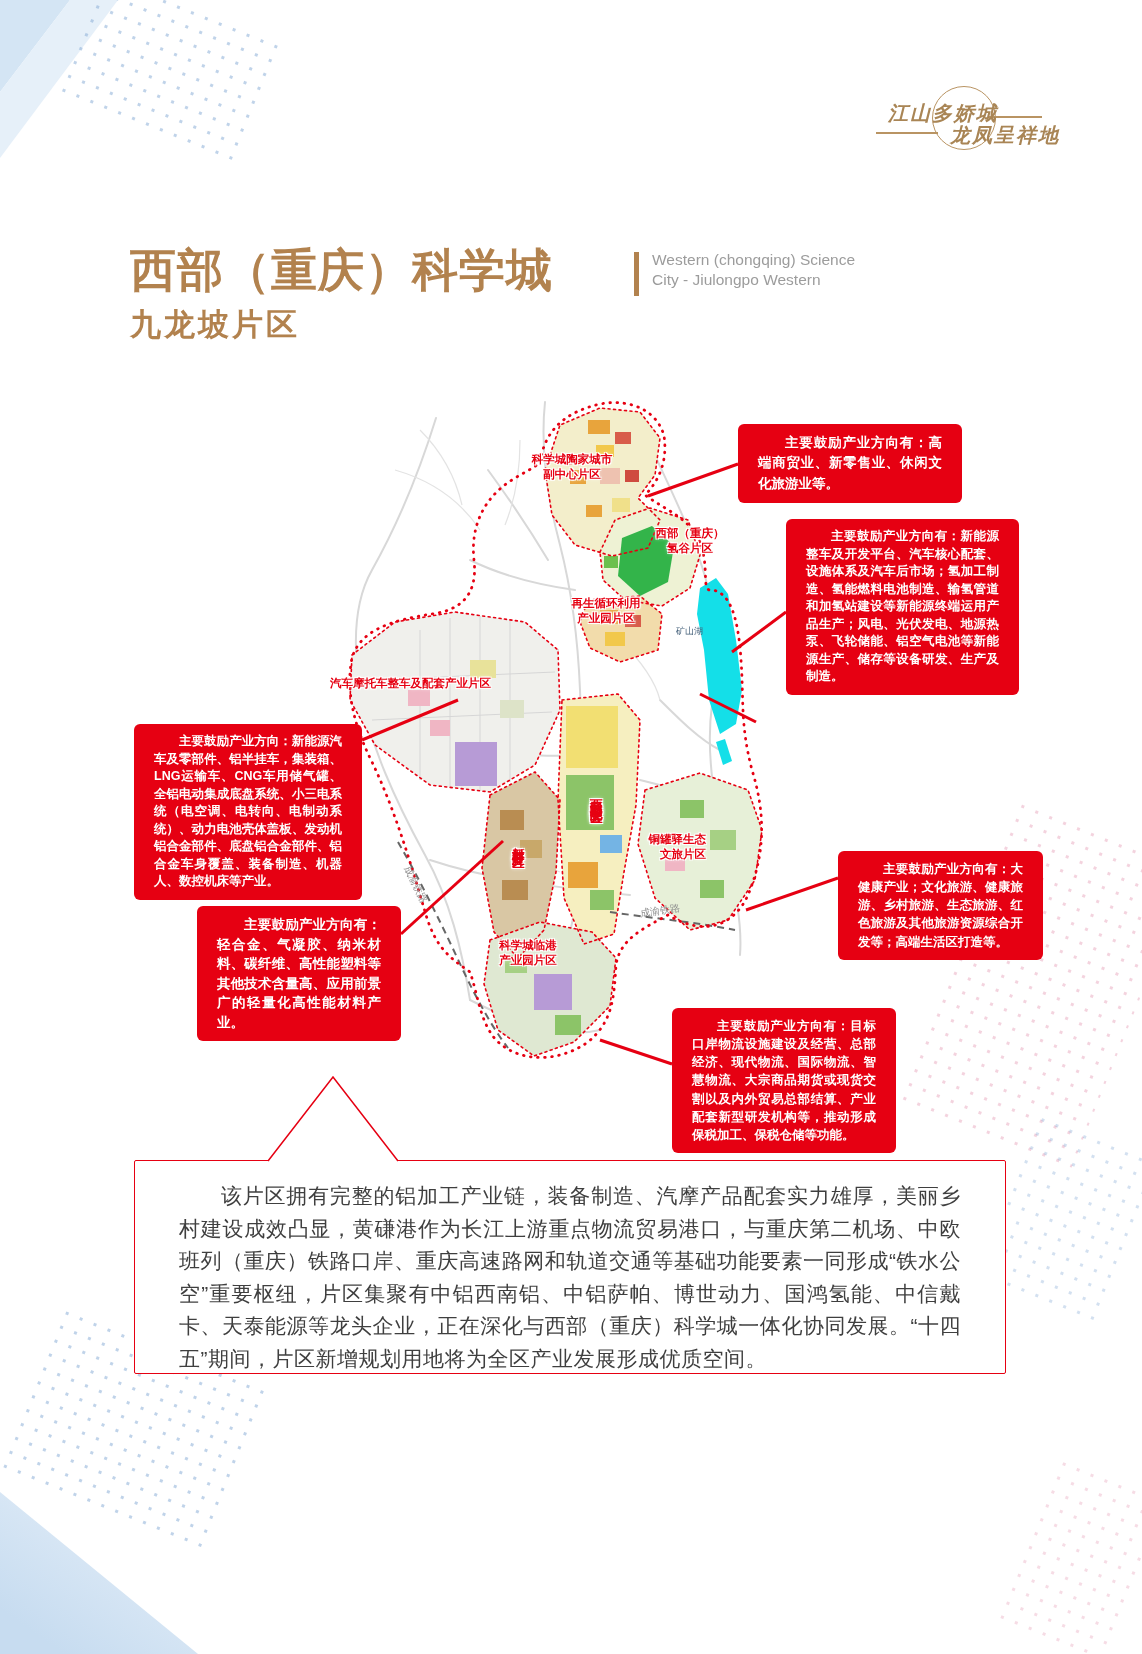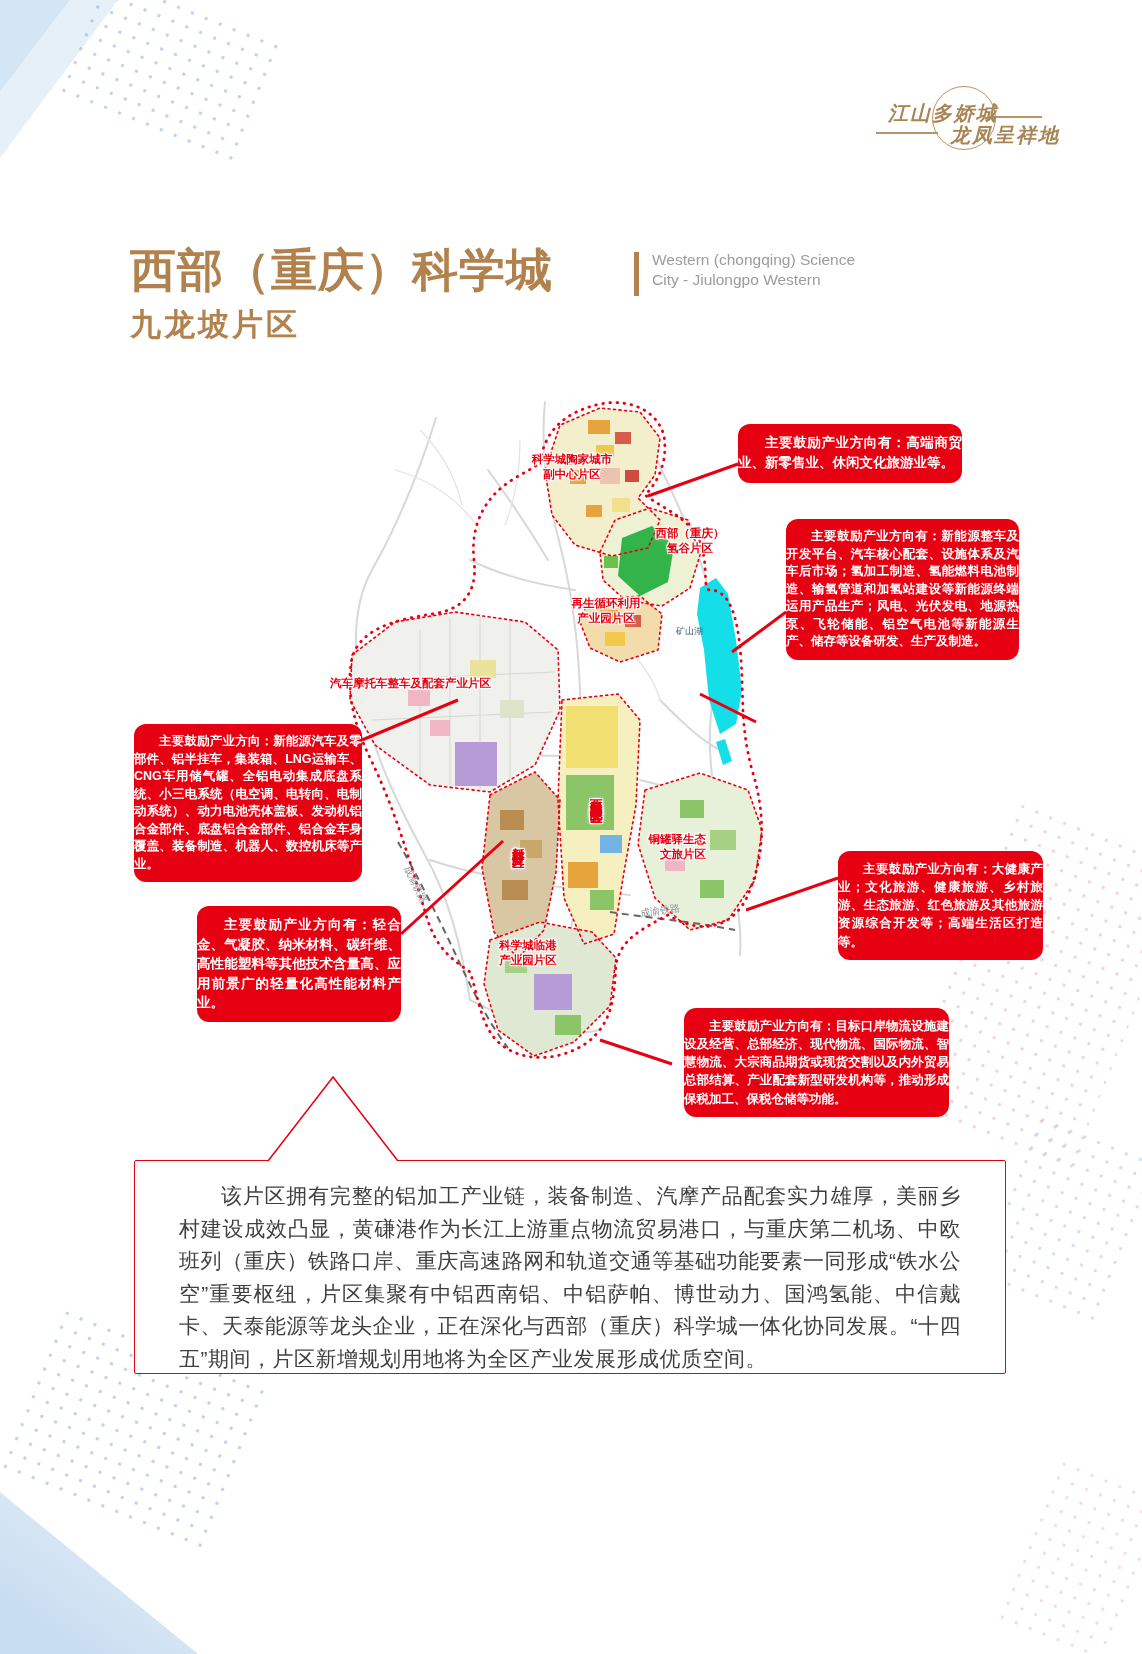--- a/index.html
+++ b/index.html
@@ -49,30 +49,30 @@
   .ml-qiche{left:330px;top:676px;white-space:nowrap;}
   .ml-xipeng{left:588px;top:728px;height:135px;}
   .ml-xincailiao{left:510px;top:790px;height:105px;}
   .ml-tongguanyi{left:642px;top:832px;width:64px;text-align:right;}
   .ml-lingang{left:496px;top:938px;width:64px;}
   .ml-lake{left:676px;top:626px;font-size:9px;color:#44607a;font-weight:normal;text-shadow:none;white-space:nowrap;}
   .ml-rail{font-size:10px;color:#8f8f8f;font-weight:normal;text-shadow:none;white-space:nowrap;}
   .ml-rail1{left:396px;top:878px;transform:rotate(64deg);}
   .ml-rail2{left:640px;top:904px;transform:rotate(-8deg);}
   
-  .callout{position:absolute;z-index:6;background:#e60012;color:#fff;font-weight:bold;border-radius:12px;
-           padding:9px 0;box-sizing:border-box;text-align:justify;}
+  .callout{position:absolute;z-index:6;background:#e60012;color:#fff;font-weight:bold;border-radius:6px;
+           padding:9px 20px;box-sizing:border-box;text-align:justify;}
   .callout p{margin:0;text-indent:2em;}
   .c1{left:738px;top:424px;width:224px;font-size:13.5px;line-height:1.5;}
   .c2{left:786px;top:519px;width:233px;font-size:12.5px;line-height:1.4;}
   .c3{left:756px;top:686px;width:257px;font-size:15px;line-height:1.5;}
   .c4{left:134px;top:724px;width:228px;font-size:12.5px;line-height:1.4;}
   .c5{left:197px;top:906px;width:204px;font-size:13.5px;line-height:1.45;}
   .c6{left:838px;top:851px;width:205px;font-size:12.5px;line-height:1.45;}
-  .c7{left:672px;top:1008px;width:265px;font-size:12.5px;line-height:1.45;margin-left:12px;}
+  .c7{left:672px;top:1008px;width:224px;font-size:12.5px;line-height:1.45;}
   
   .para-box{position:absolute;left:134px;top:1160px;width:872px;height:214px;box-sizing:border-box;
             border:1.5px solid #e60012;border-radius:2px;background:#fff;z-index:3;}
   .para-box p{margin:0;padding:19px 44px 0 44px;font-size:21px;line-height:32.5px;color:#3f3f3f;
               text-align:justify;text-indent:2em;letter-spacing:.5px;}
 </style>
 </head>
 <body>
 
 <div class="page">

